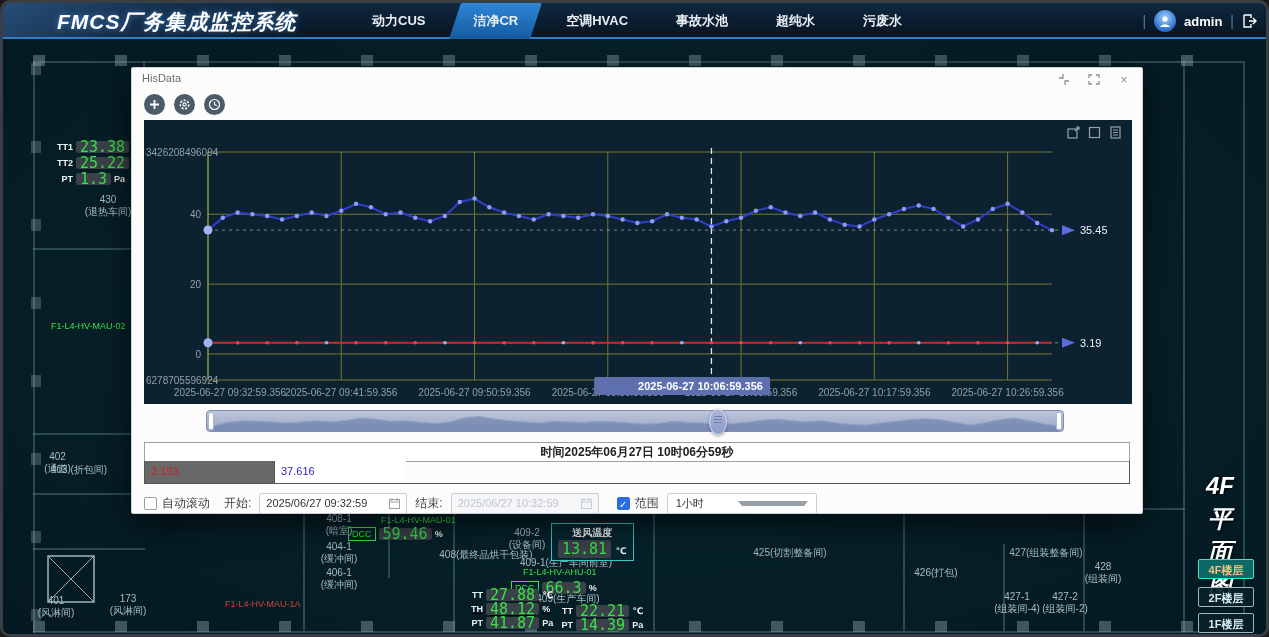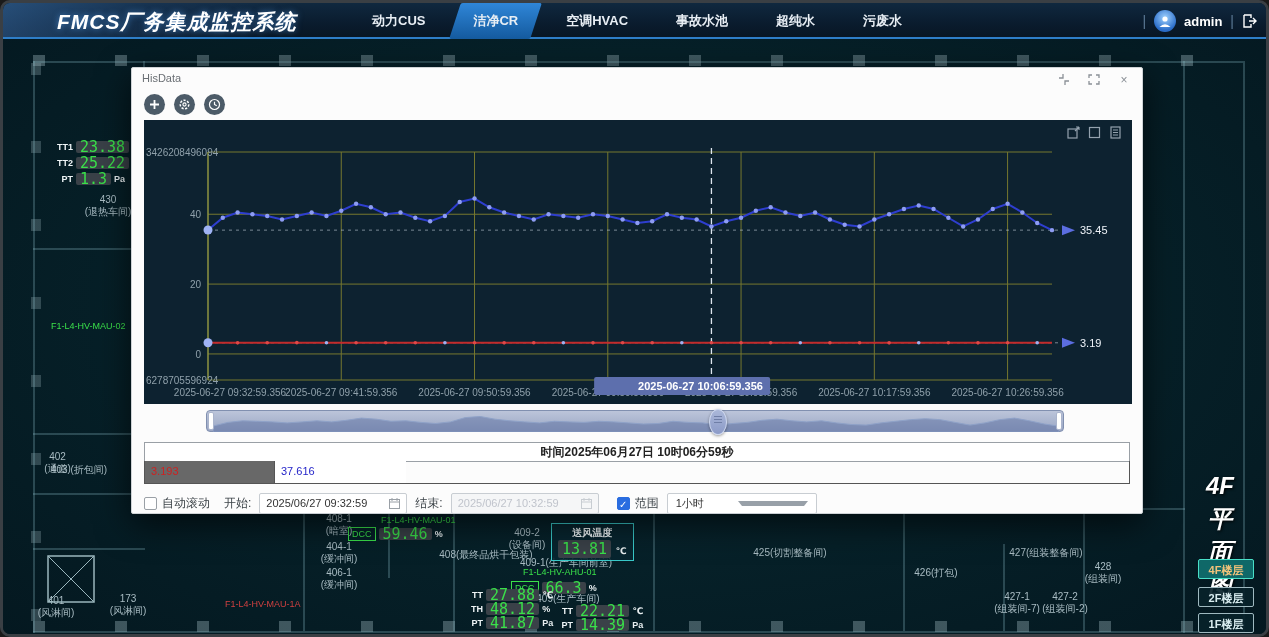--- a/index.html
+++ b/index.html
@@ -143,21 +143,21 @@
     <span class="room-label" style="left:496px;top:488px;width:56px;">409-2
 (设备间)</span>
     <span class="room-label" style="left:498px;top:518px;width:130px;">409-1(生产车间前室)</span>
     <span class="room-label" style="left:520px;top:554px;width:90px;">409(生产车间)</span>
     <span class="room-label" style="left:732px;top:508px;width:110px;">425(切割整备间)</span>
     <span class="room-label" style="left:898px;top:528px;width:70px;">426(打包)</span>
     <span class="room-label" style="left:988px;top:508px;width:110px;">427(组装整备间)</span>
     <span class="room-label" style="left:1072px;top:522px;width:56px;">428
 (组装间)</span>
     <span class="room-label" style="left:984px;top:552px;width:60px;">427-1
-(组装间-7)</span>
+(组装间-4)</span>
     <span class="room-label" style="left:1032px;top:552px;width:60px;">427-2
 (组装间-2)</span>
 
     <span class="green-label" style="left:48px;top:282px;">F1-L4-HV-MAU-02</span>
     <span class="green-label" style="left:378px;top:476px;">F1-L4-HV-MAU-01</span>
     <span class="green-label" style="left:520px;top:528px;">F1-L4-HV-AHU-01</span>
     <span class="red-label" style="left:222px;top:560px;">F1-L4-HV-MAU-1A</span>
 
     <div class="dcc-chip" style="left:345px;top:488px;">
       <span class="dcc-tag">DCC</span>
@@ -174,21 +174,21 @@
       <div class="supply-title">送风温度</div>
       <div><span class="s-val">13.81</span>
            <span class="s-unit">℃</span></div>
     </div>
 
     <div class="sensor-row" style="left:462px;top:550px;">
       <span class="s-name">TT</span>
       <span class="s-val">27.88</span>
       <span class="s-unit">℃</span>
     </div>
-    <div class="sensor-row" style="left:462px;top:564px;">
+    <div class="sensor-row" style="left:462px;top:564px;text-decoration:underline;">
       <span class="s-name">TH</span>
       <span class="s-val">48.12</span>
       <span class="s-unit">%</span>
     </div>
     <div class="sensor-row" style="left:462px;top:578px;">
       <span class="s-name">PT</span>
       <span class="s-val">41.87</span>
       <span class="s-unit">Pa</span>
     </div>
 

